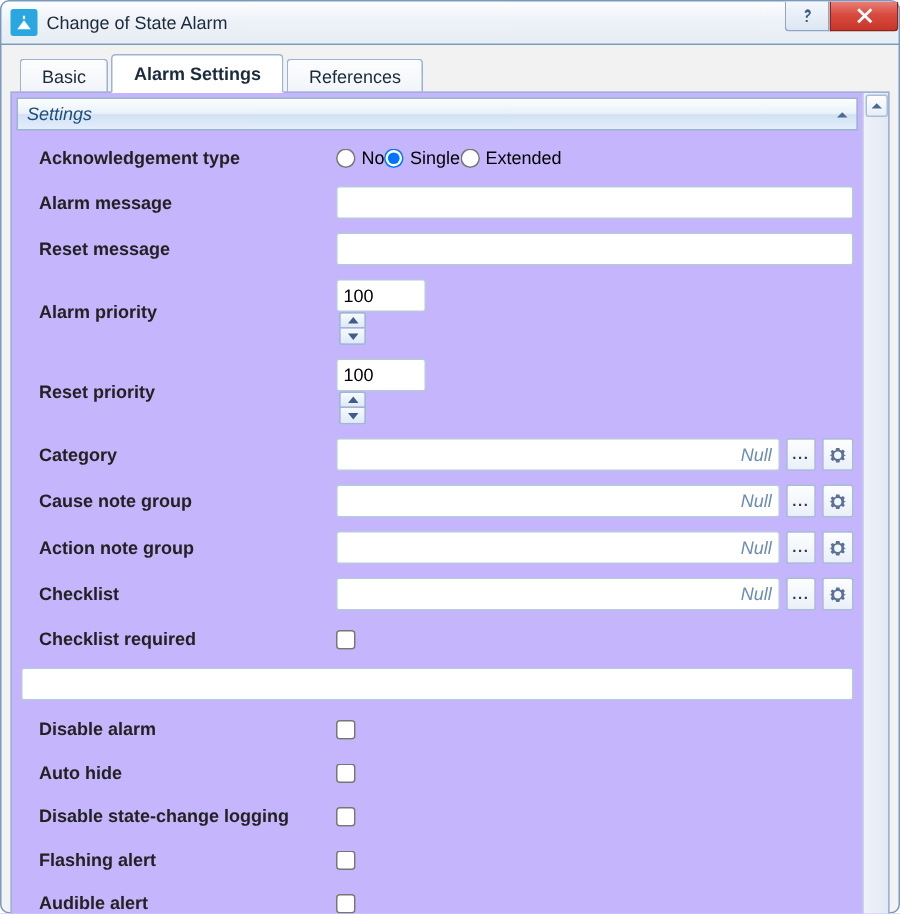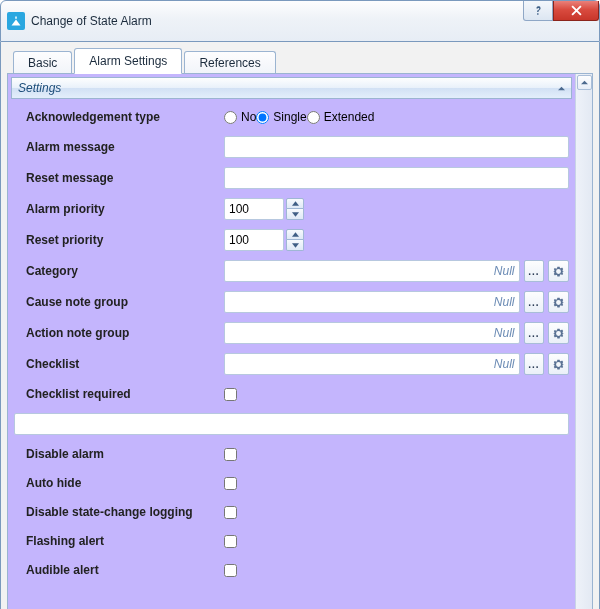--- a/index.html
+++ b/index.html
@@ -1,37 +1,37 @@
 <!DOCTYPE html>
 <html><head>
 <meta charset="utf-8">
 <style>
 * { box-sizing: border-box; font-family: "Segoe UI", Tahoma, sans-serif; font-size: 12px; }
 html, body { margin: 0; padding: 0; }
 body { width: 600px; height: 609px; background: #fff; overflow: hidden; }
 
 
-.titlebar { height: 42px; background: linear-gradient(#fdfdfe, #eef2f7 45%, #e7edf5); border: 1px solid #7a99bd; border-radius: 6px 6px 0 0; display: flex; align-items: center; padding-left: 6px; text-align: center; }
+.titlebar { height: 30px; background: linear-gradient(#fdfdfe, #eef2f7 45%, #e7edf5); border: 1px solid #7a99bd; border-radius: 6px 6px 0 0; display: flex; align-items: center; padding-left: 6px; text-align: center; }
 .titlebar .app-icon { width: 18px; height: 18px; background: #2aa7e0; border-radius: 2px; display: flex; align-items: center; justify-content: center; margin-right: 6px; }
 .titlebar .app-icon svg { width: 12px; height: 12px; fill: #fff; }
 .titlebar .title { color: #1b2b3c; }
 .titlebar .spacer { flex: 1; }
 .titlebar .winbtns { display: flex; height: 100%; align-items: flex-start; }
 .titlebar .winbtn { width: 30px; height: 20px; margin-top: 0; display: flex; align-items: center; justify-content: center; border: 1px solid #8fa7c6; border-top: none; background: linear-gradient(#f4f7fb, #dce6f2); }
 .titlebar .winbtn.help { border-radius: 0 0 0 3px; }
 .titlebar .winbtn.close { width: 46px; border-radius: 0 0 3px 0; background: linear-gradient(#e9817a, #d94b3f 45%, #c8362a); border-color: #8b241b; color: #fff; }
 .titlebar .winbtn svg { width: 11px; height: 11px; }
 
 
 .window-body { border: 1px solid #7a99bd; border-top: none; height: 579px; background: #f2f2f2; padding: 6px 6px 6px 6px; border-radius: 0 0 6px 6px; }
 
 
 .tabstrip { display: flex; align-items: flex-end; height: 26px; margin-left: 6px; }
 .tab { padding: 4px 14px 4px 14px; border: 1px solid #9bb4d1; border-bottom: none; border-radius: 3px 3px 0 0; background: linear-gradient(#fdfdfe, #f1f4f9); margin-right: 2px; color: #1b2b3c; cursor: default; }
-.tab.active { background: #fff; border-bottom: 1px solid #fff; position: relative; z-index: 2; padding-top: 5px; padding-bottom: 5px; }
+.tab.active { background: #fff; border-bottom: 1px solid #fff; position: relative; z-index: 2; padding-top: 5px; padding-bottom: 5px; font-weight: bold; }
 
 
 .panel { border: 1px solid #9bb4d1; background: #c4b5fd; height: 603px; position: relative; margin-top: -1px; }
 .panel-inner { display: flex; height: 100%; }
 .content-col { flex: 1; display: flex; flex-direction: column; overflow: hidden; }
 .vscroll-col { width: 17px; background: linear-gradient(90deg, #eef2f9, #e3e9f3); border-left: 1px solid #c8d4e6; position: relative; }
 .vscroll-col .arrow { position: absolute; width: 15px; height: 15px; left: 1px; background: linear-gradient(#fdfdfe, #e7eef8); border: 1px solid #aabed8; border-radius: 2px; display: flex; align-items: center; justify-content: center; }
 .vscroll-col .arrow.up { top: 1px; }
 .vscroll-col .arrow.down { bottom: 1px; }
 .vscroll-col .arrow svg { width: 7px; height: 7px; fill: #4c6a8f; }
@@ -51,21 +51,21 @@
 .radio-set { display: flex; align-items: center; }
 .radio-set label { display: flex; align-items: center; gap: 4px; cursor: default; }
 .radio-set input { margin: 0; }
 
 
 input.txt { width: 100%; height: 22px; border: 1px solid #b7c8df; border-radius: 2px; padding: 0 4px; background: #fff; outline: none; }
 input.txt.null { color: #6c8cb5; font-style: italic; text-align: right; }
 input.txt.short { width: 60px; }
 
 
-.spin-wrap { display: flex; }
+.spin-wrap { display: flex; flex-direction: column; }
 .spin-btns { display: flex; flex-direction: column; margin-left: 2px; }
 .spin-btns button { width: 18px; height: 11px; border: 1px solid #9fb7d4; background: linear-gradient(#f7fafd, #dfe9f6); padding: 0; display: flex; align-items: center; justify-content: center; }
 .spin-btns button:first-child { border-radius: 2px 2px 0 0; }
 .spin-btns button:last-child { border-radius: 0 0 2px 2px; border-top: none; }
 .spin-btns svg { width: 7px; height: 5px; fill: #3f5e85; }
 
 
 .browse-btn, .gear-btn { width: 24px; height: 22px; border: 1px solid #a8bdd8; border-radius: 2px; background: linear-gradient(#fdfdfe, #eaf0f8); display: flex; align-items: center; justify-content: center; padding: 0; }
 .browse-btn { font-weight: bold; color: #2b3d55; letter-spacing: 1px; font-size: 10px; }
 .gear-btn svg { width: 13px; height: 13px; fill: #5a7294; }

